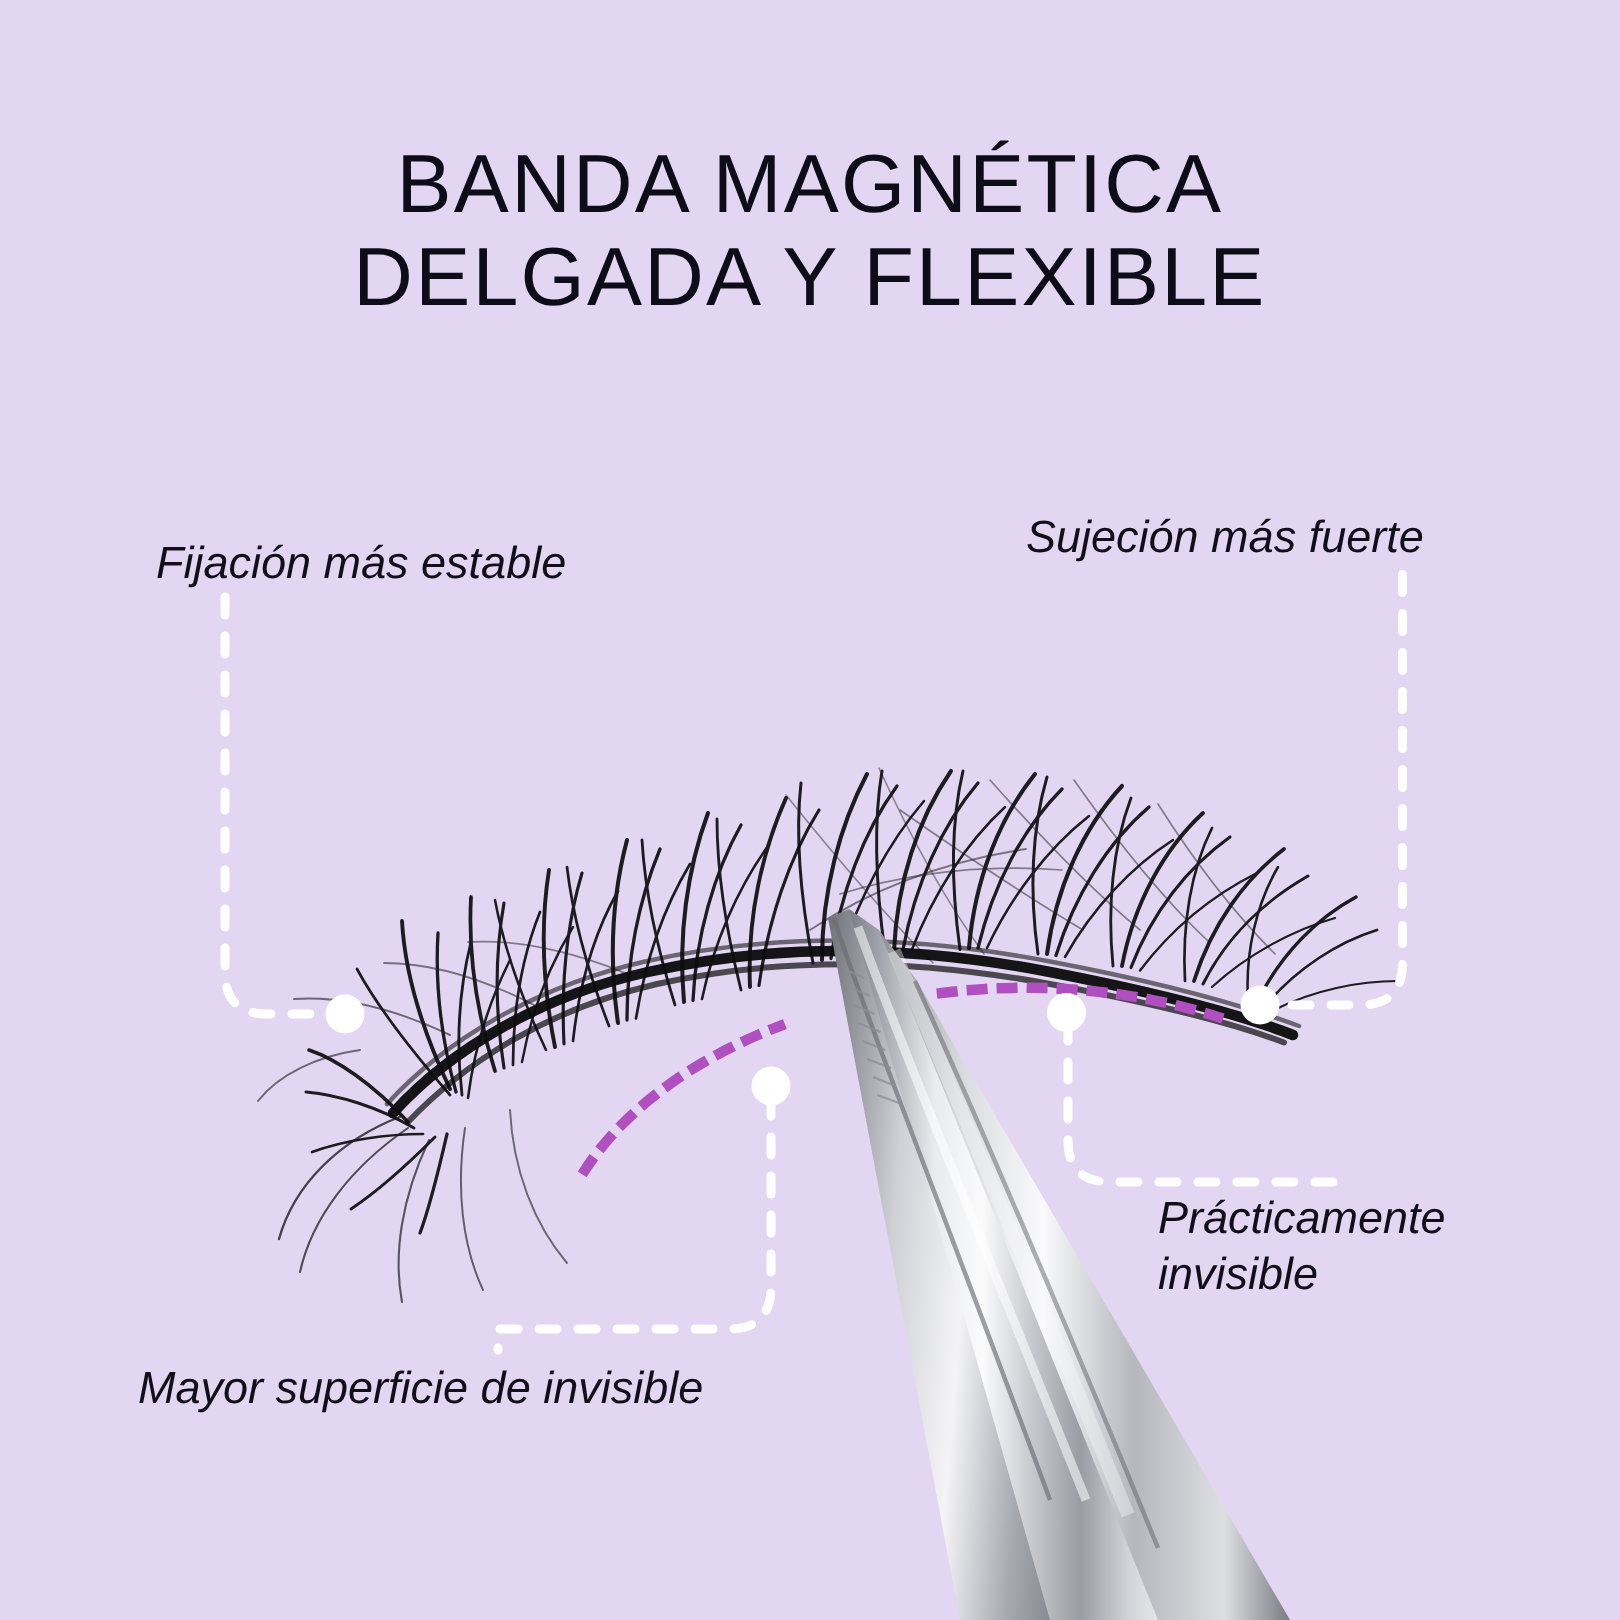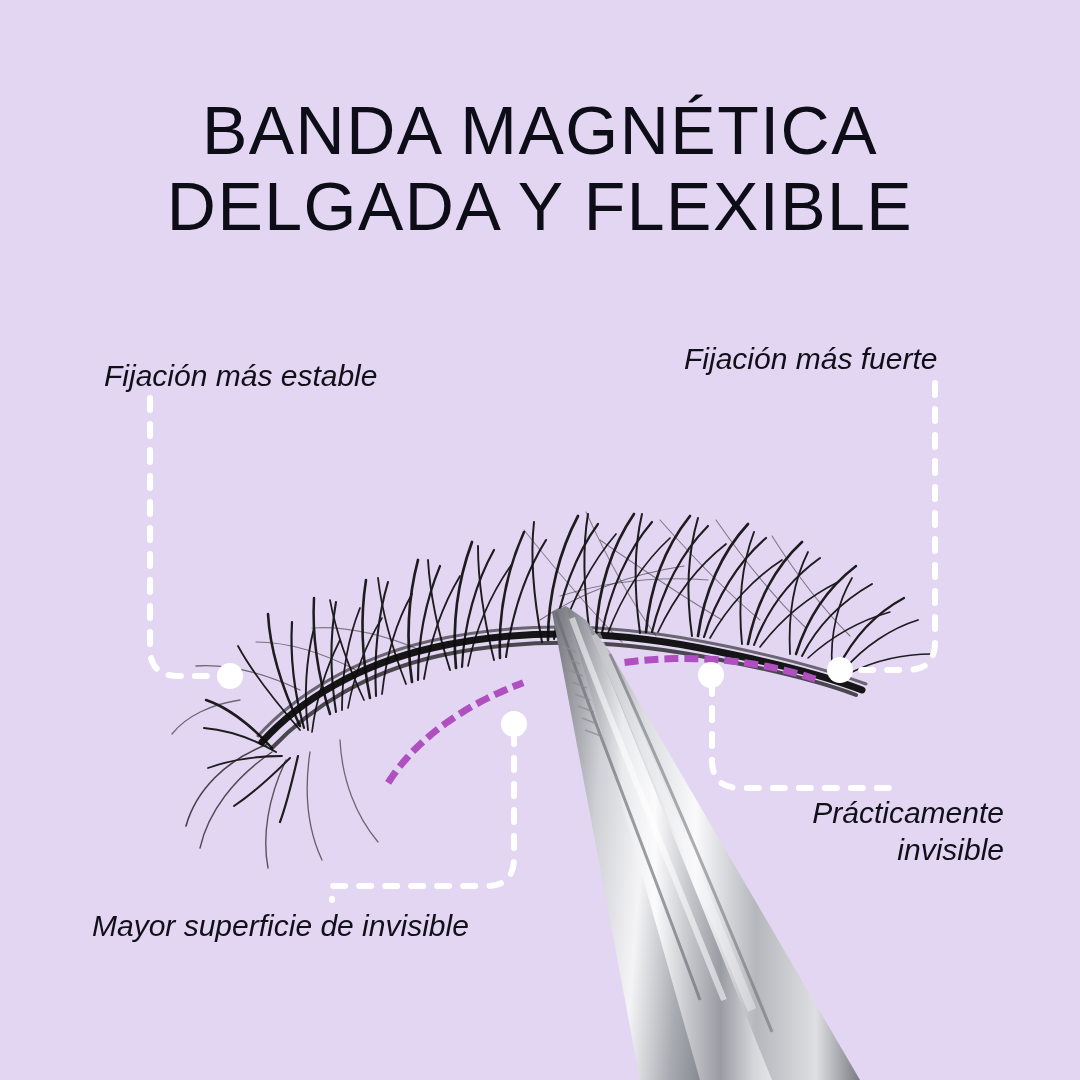--- a/index.html
+++ b/index.html
@@ -15,39 +15,39 @@
     overflow:hidden;
   }
   
   #title{
     position:absolute;
     left:0;top:92px;width:1080px;
     text-align:center;
     color:#0d0d18;
     font-family:"Liberation Sans",sans-serif;
     font-weight:300;
-    font-size:68px;
+    font-size:55px;
     letter-spacing:1.5px;
     line-height:1.12;
     white-space:pre-line;
   }
   
   .label{
     position:absolute;
     font-family:"Liberation Sans",sans-serif;
     font-style:italic;
     font-weight:400;
     color:#111019;
     font-size:30px;
     line-height:1.22;
     white-space:pre-line;
   }
   #lbl-fijacion{left:104px;top:358px;}
   #lbl-sujecion{left:684px;top:341px;}
-  #lbl-practicamente{left:772px;top:795px;text-align:right;width:232px;}
+  #lbl-practicamente{left:772px;top:795px;text-align:left;width:232px;}
   #lbl-mayor{left:92px;top:908px;}
 
   
   .layer{position:absolute;left:0;top:0;width:1080px;height:1080px;}
   #art{z-index:1;}
   #leaders{z-index:3;pointer-events:none;}
   #title,.label{z-index:4;}
 </style>
 </head>
 <body>
@@ -230,20 +230,20 @@
       <circle cx="711" cy="675" r="13"></circle>
       <circle cx="514" cy="724" r="13"></circle>
     </g>
   </svg>
 
   <div id="title">BANDA MAGNÉTICA
 DELGADA Y FLEXIBLE</div>
 
   <div class="label" id="lbl-fijacion">Fijación más estable</div>
 
-  <div class="label" id="lbl-sujecion">Fijación más fuerte</div>
+  <div class="label" id="lbl-sujecion">Sujeción más fuerte</div>
 
   <div class="label" id="lbl-practicamente">Prácticamente
 invisible</div>
 
   <div class="label" id="lbl-mayor">Mayor superficie de invisible</div>
 
 </div>
 
 </body></html>

